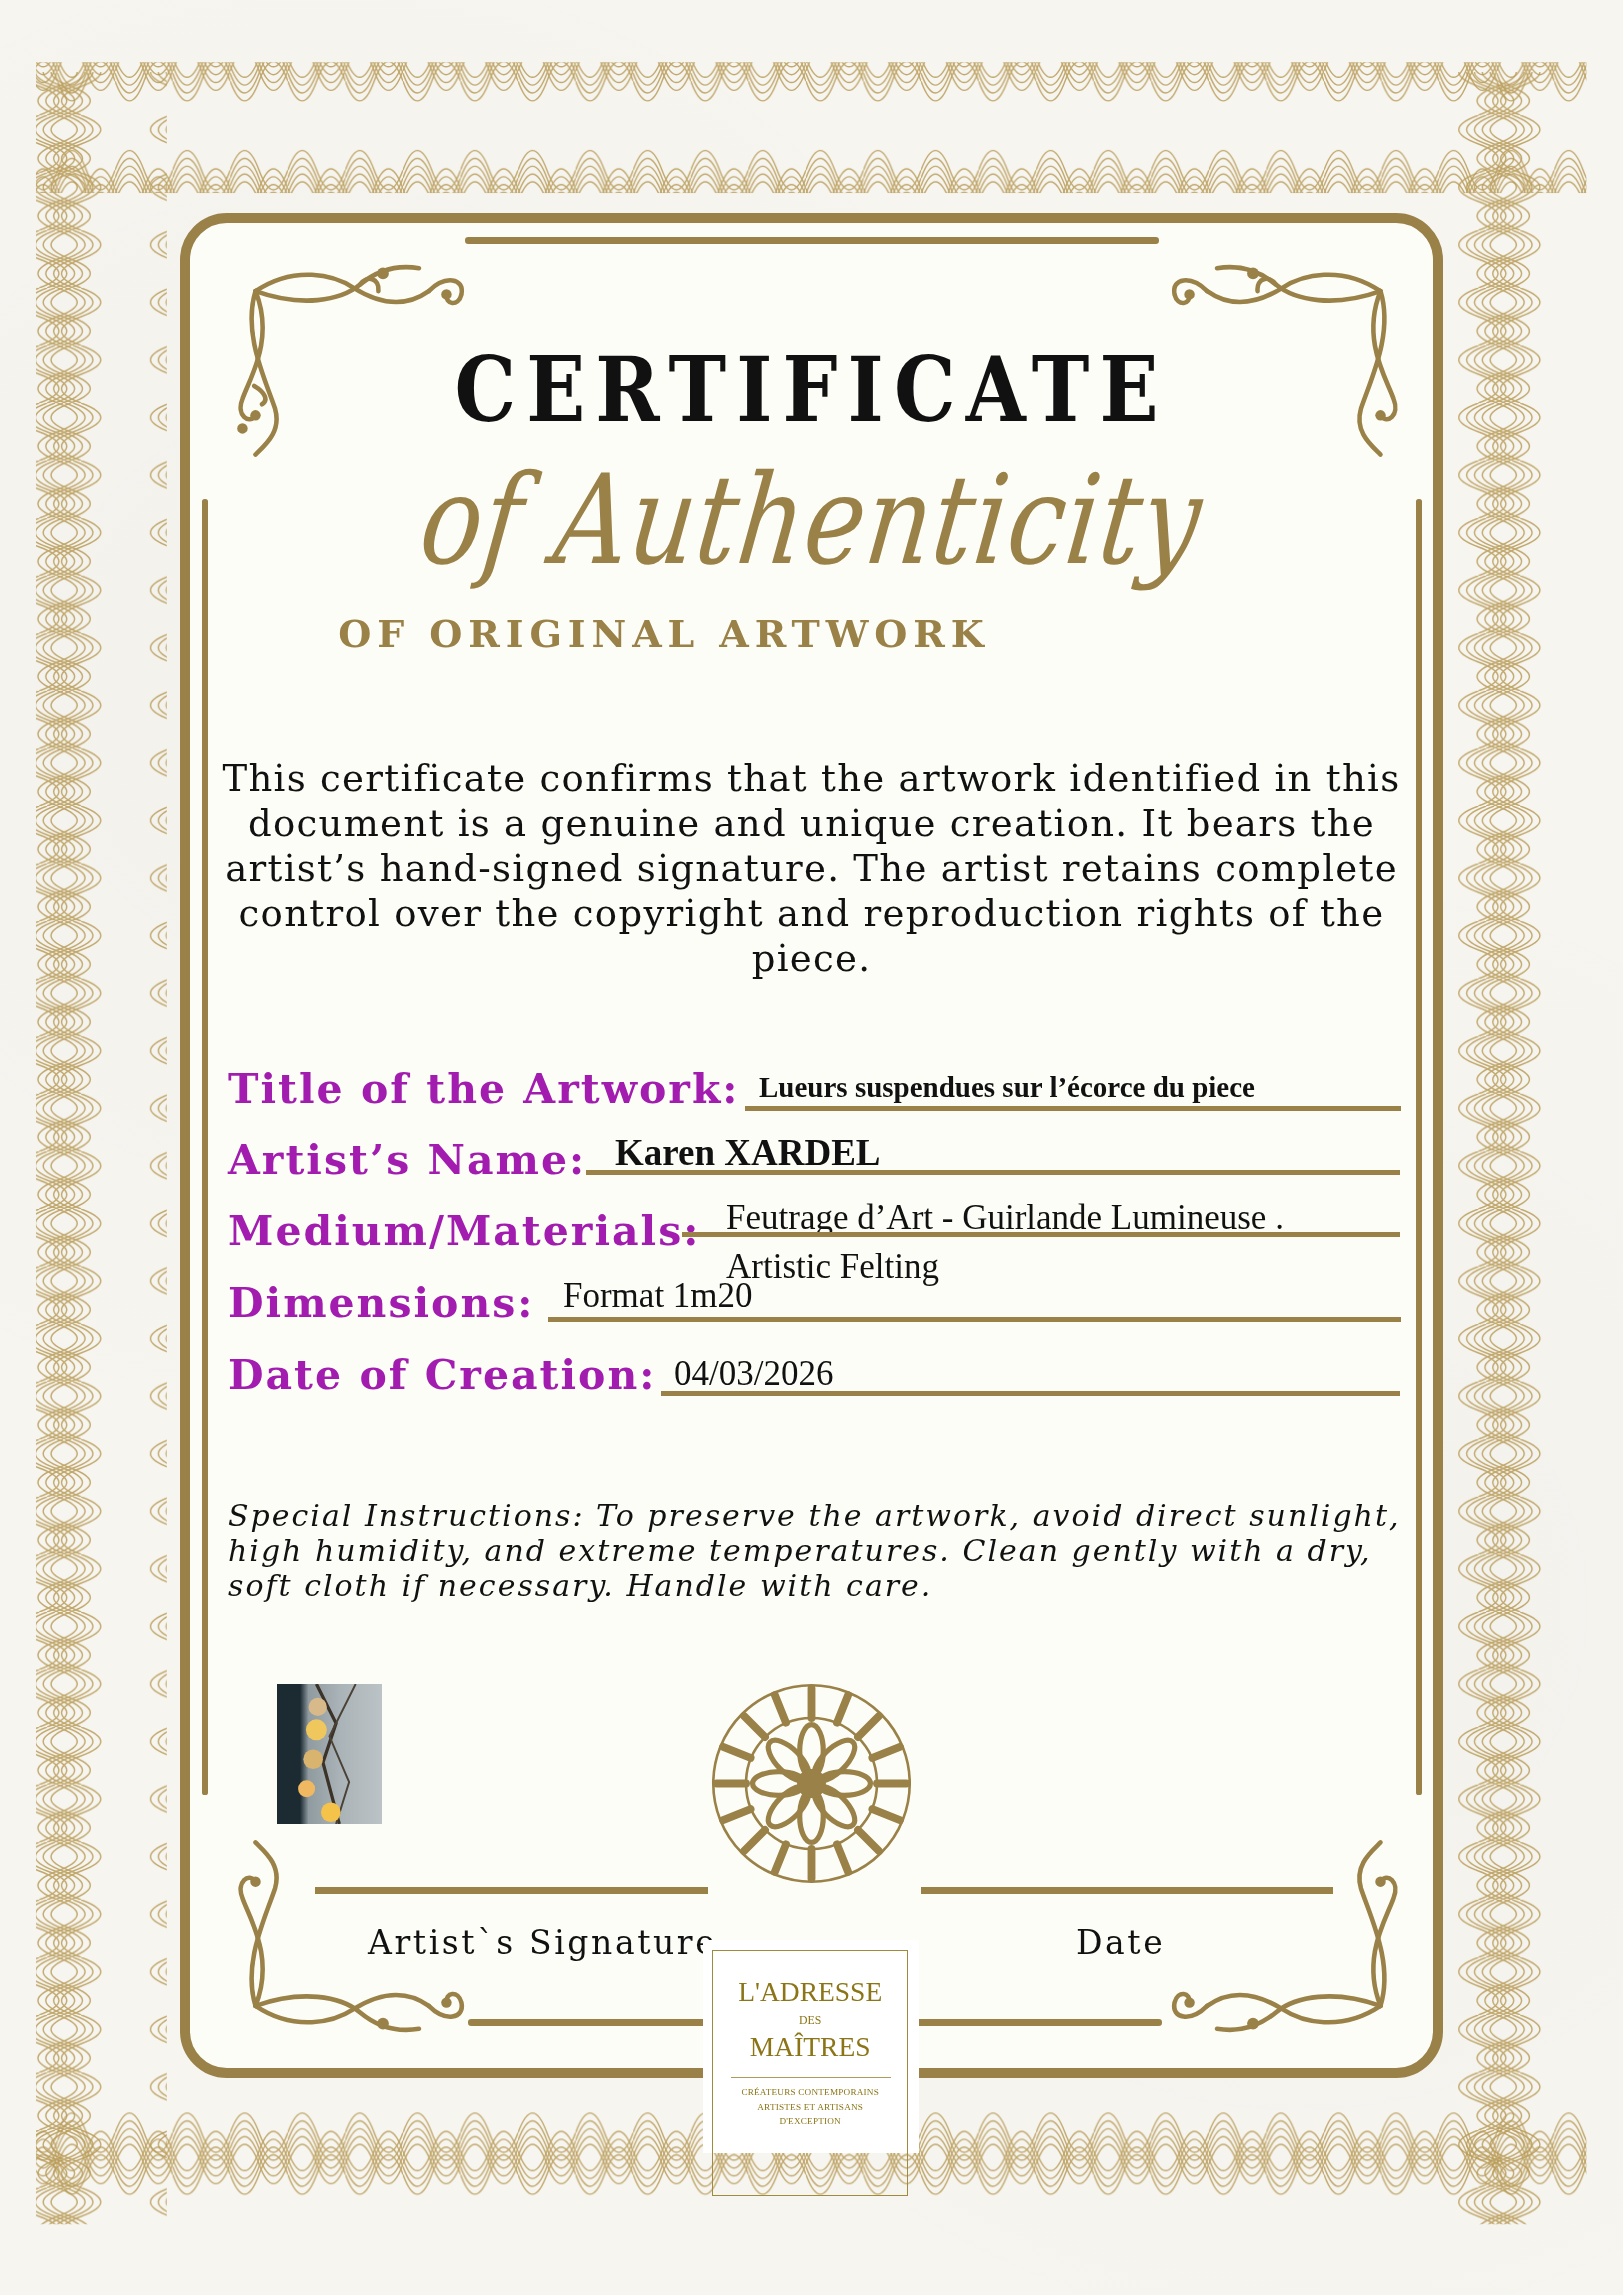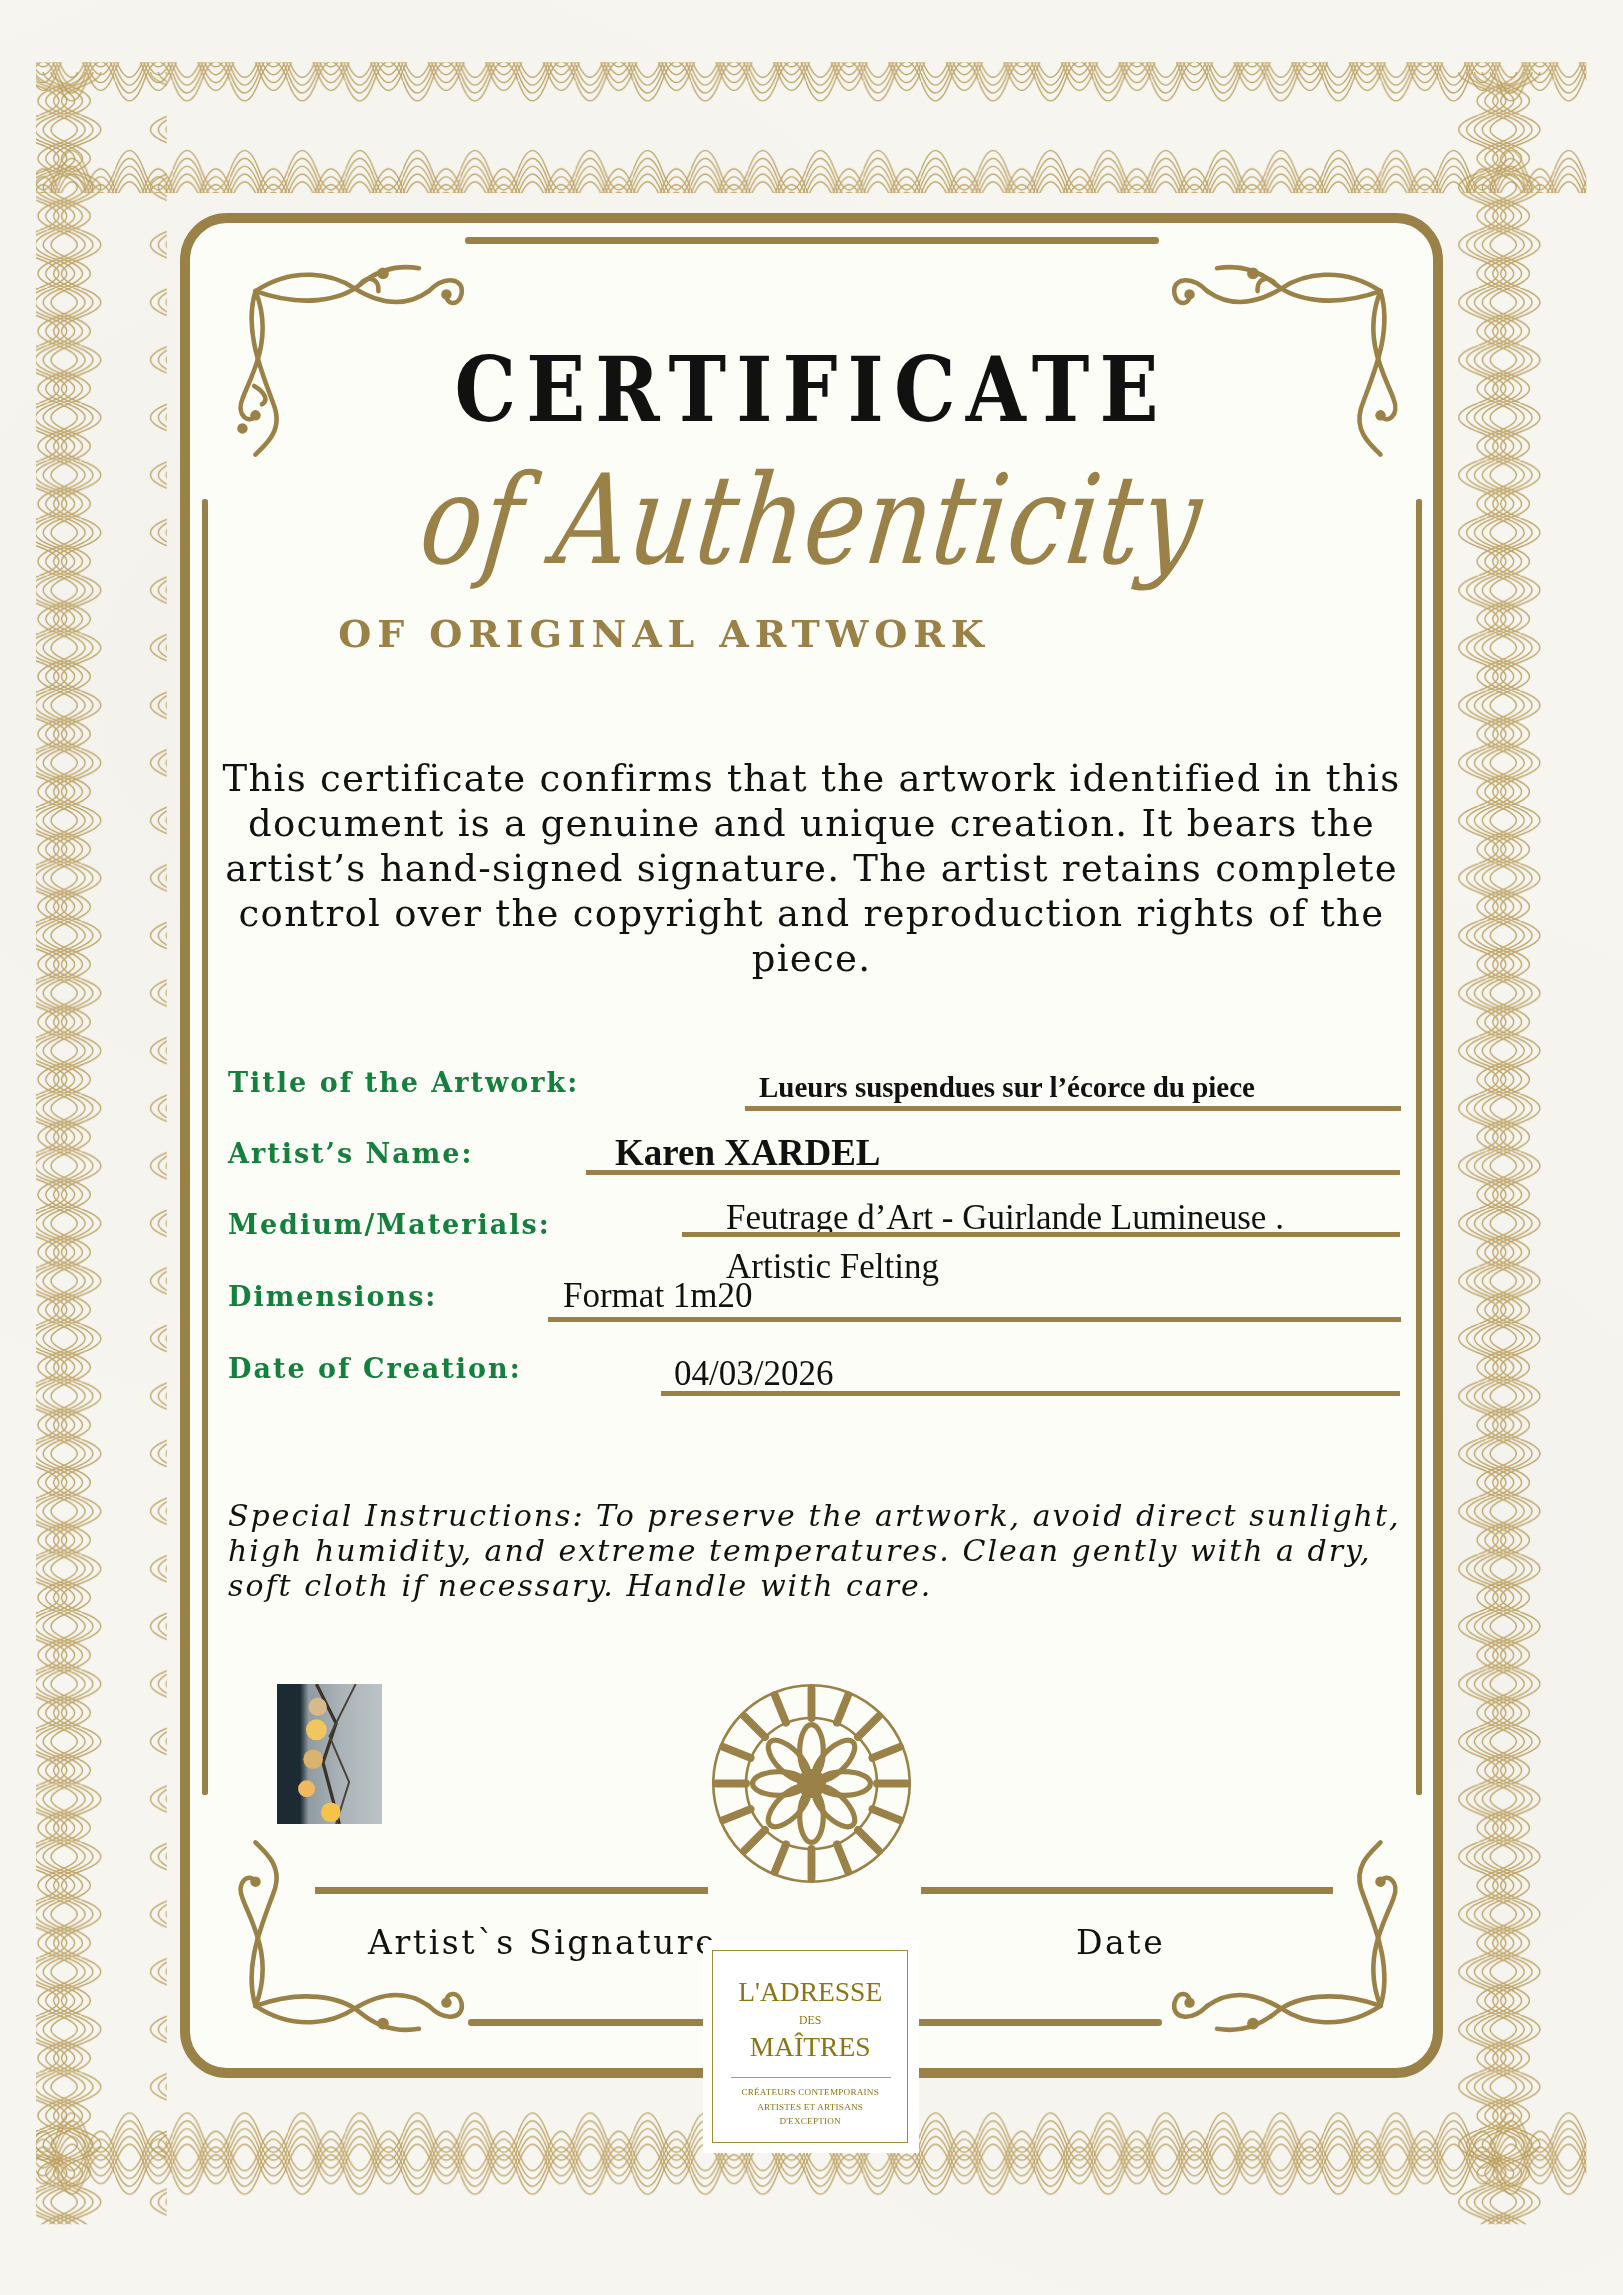--- a/index.html
+++ b/index.html
@@ -44,22 +44,22 @@
     left: 0; width: 1328px; top: 615px; text-align: center;
     font-family: "DejaVu Serif", serif; font-weight: bold; font-size: 38px;
     letter-spacing: 5.9px; color: #9a8147; line-height: 1;
   }
   .intro {
     left: 216px; width: 1191px; top: 756px; text-align: center;
     font-family: "DejaVu Serif", serif; font-size: 37px; line-height: 45px;
     color: #111; letter-spacing: 1.3px;
   }
   .field-label {
-    font-family: "DejaVu Serif", serif; font-weight: bold; font-size: 27px;
-    color: #15803d; letter-spacing: 2px; line-height: 1; text-align: right;
+    font-family: "DejaVu Serif", serif; font-weight: bold; font-size: 41px;
+    color: #a21caf; letter-spacing: 2px; line-height: 1; text-align: right;
   }
   .field-value {
     font-family: "Liberation Serif", serif; font-size: 35px; color: #111; line-height: 1;
   }
   .field-value.bold { font-weight: bold; }
   .underline { position: absolute; height: 5.2px; background: #9a8147; }
 
   .instructions {
     left: 228px; width: 1178px; top: 1498px;
     font-family: "DejaVu Serif", serif; font-style: italic; font-size: 30px;
@@ -70,21 +70,21 @@
     background: linear-gradient(90deg, #1c2a32 0, #1c2a32 22%, #8f9ba0 30%, #aab3b7 60%, #bcc3c6 100%);
   }
   .sig-line { position: absolute; height: 6.5px; background: #9a8147; }
   .sig-label {
     font-family: "DejaVu Serif", serif; font-size: 33px; color: #111; letter-spacing: 2.6px; line-height: 1;
   }
   .logo-box {
     left: 703px; top: 1940px; width: 216px; height: 213px; background: #ffffff;
   }
   .logo-inner {
-    position: absolute; left: 9.2px; top: 9.8px; width: 196px; height: 193px;
+    position: absolute; left: 9.2px; top: 9.8px; width: 196px; height: 246px;
     box-sizing: border-box; border: 1.3px solid #a08a3c; text-align: center; color: #8b7516;
     font-family: "Liberation Serif", serif;
   }
   .logo-l1 { position: absolute; left: 0; width: 100%; top: 27.5px; font-size: 27.5px; line-height: 1; }
   .logo-l2 { position: absolute; left: 0; width: 100%; top: 64px; font-size: 11.8px; line-height: 1; }
   .logo-l3 { position: absolute; left: 0; width: 100%; top: 82px; font-size: 27.5px; line-height: 1; }
   .logo-rule { position: absolute; left: 17.7px; width: 160px; top: 126px; height: 1.3px; background: #b09c5a; }
   .logo-small { position: absolute; left: 0; width: 100%; font-size: 9.2px; line-height: 1; letter-spacing: 0.2px; }
 </style>
 </head>

